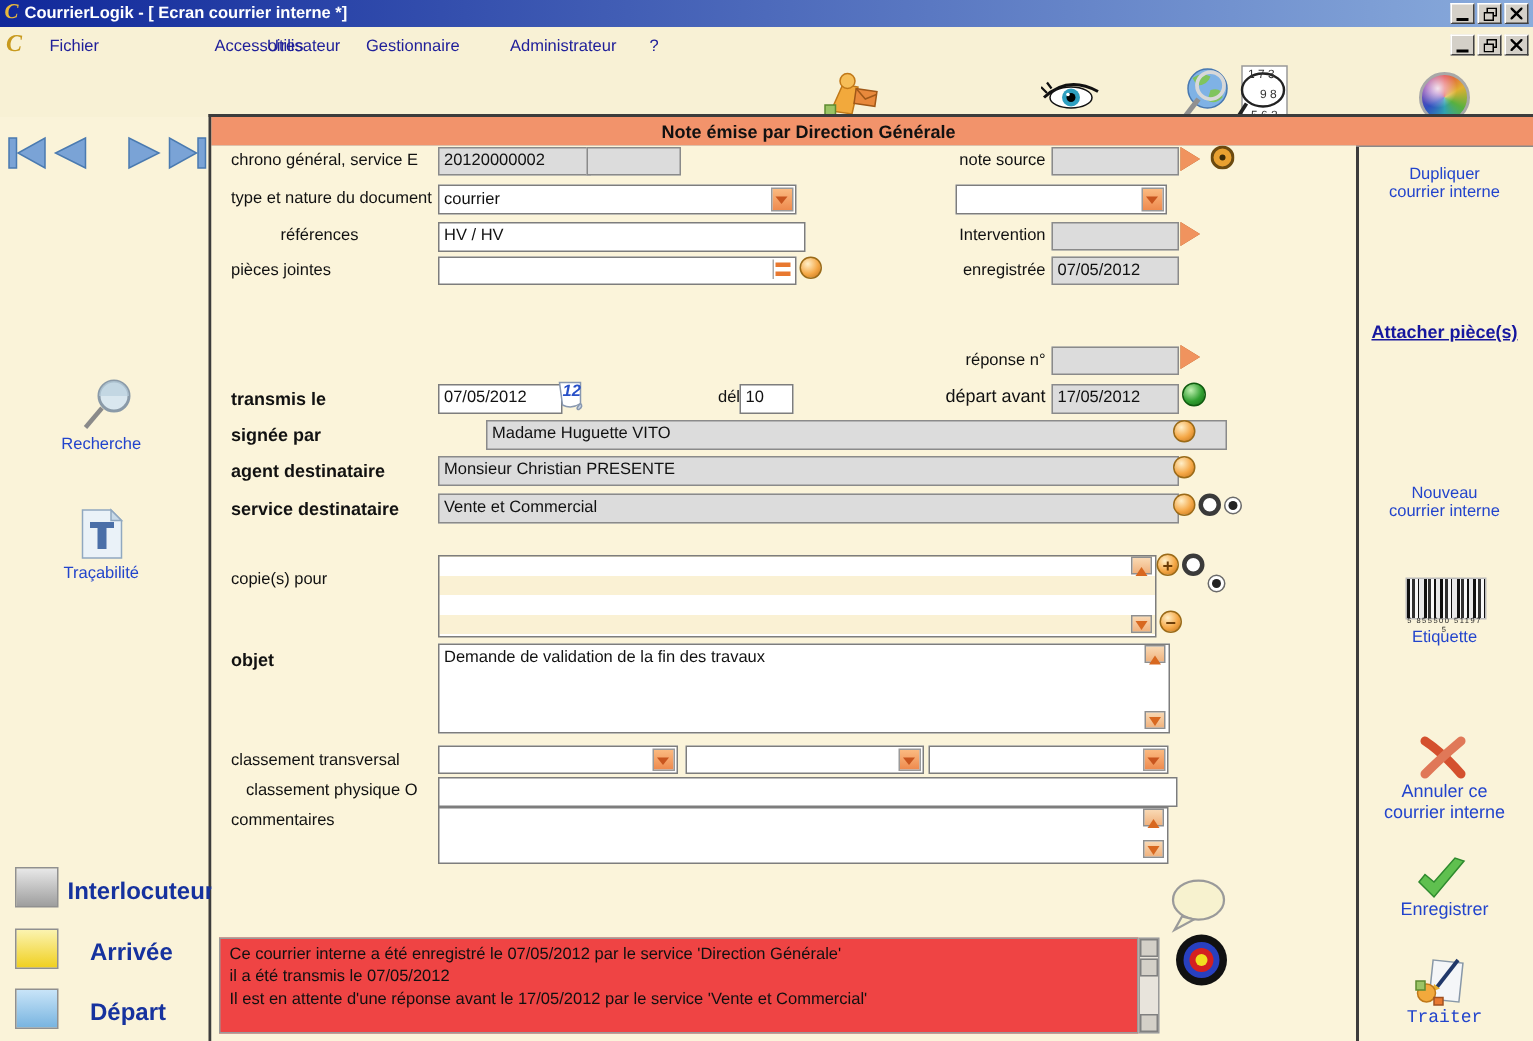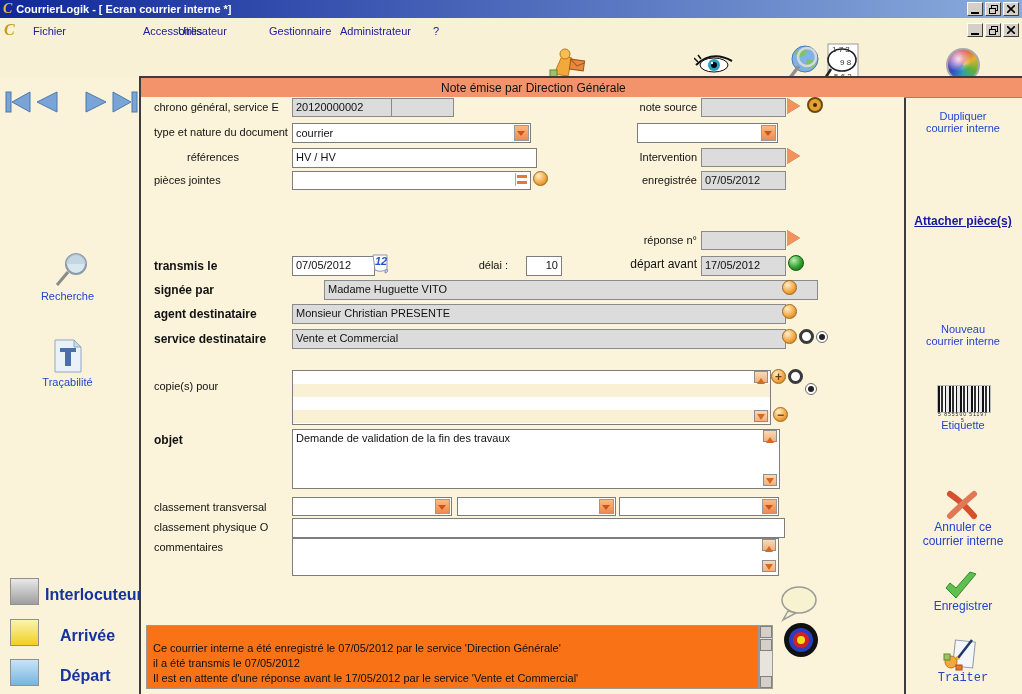--- a/index.html
+++ b/index.html
@@ -58,21 +58,21 @@
   <svg width="8" height="8">
       <path d="M0,0 L8,8 M8,0 L0,8" stroke="#000" stroke-width="1.6"></path>
     </svg>
 </div>
 
 <div class="abs" style="left:0;top:18px;width:1022px;height:24px;background:#F8F1D5;border-bottom:1px solid #E4DCBB;">
   <span style="position:absolute;left:4px;top:3px;font-family:'Liberation Serif',serif;font-style:italic;font-weight:bold;color:#C89A1E;font-size:16px;">C</span>
   <span class="menuitem abs" style="left:33px;top:7px;">Fichier</span>
   <span class="menuitem abs" style="left:95px;top:7px;margin-left:48px;">Accessoires</span>
   <span class="menuitem abs" style="left:178px;top:7px;">Utilisateur</span>
-  <span class="menuitem abs" style="left:269px;top:7px;">Gestionnaire</span>
+  <span class="menuitem abs" style="left:244px;top:7px;">Gestionnaire</span>
   <span class="menuitem abs" style="left:340px;top:7px;">Administrateur</span>
   <span class="menuitem abs" style="left:433px;top:7px;">?</span>
 </div>
 <div class="abs wbtn" style="left:967px;top:23px;">
   <div style="width:8px;height:2px;background:#000;margin-top:8px;"></div>
 </div>
 <div class="abs wbtn" style="left:985px;top:23px;">
   <svg width="9" height="9">
       <rect x="2.5" y="0.5" width="6" height="5" fill="none" stroke="#000"></rect>
       <rect x="0.5" y="3.5" width="6" height="5" fill="#D4D0C8" stroke="#000"></rect>
@@ -118,21 +118,21 @@
   <div class="abs" style="left:946px;top:6px;width:30px;height:30px;border-radius:50%;border:2px solid #A8A8A8;
               background:radial-gradient(circle at 35% 30%, rgba(255,255,255,.85), rgba(255,255,255,0) 45%),
                          conic-gradient(#E04040,#E0B030,#58B040,#30A0B0,#3050C0,#9040B0,#E04040);"></div>
 </div>
 
 <div class="abs" style="left:139px;top:76px;width:883px;height:2px;background:#3c3c3c;"></div>
 <div class="abs" style="left:139px;top:76px;width:2px;height:618px;background:#3c3c3c;"></div>
 <div class="abs" style="left:904px;top:96px;width:2px;height:598px;background:#3c3c3c;"></div>
 
 <div class="abs" style="left:141px;top:78px;width:881px;height:19px;background:#F2936B;border-bottom:1px solid #8a8a8a;display:flex;align-items:center;">
-  <span style="font-size:12px;font-weight:normal;color:#111;margin-left:300px;">Note émise par Direction Générale</span>
+  <span style="font-size:12px;font-weight:bold;color:#111;margin-left:300px;">Note émise par Direction Générale</span>
 </div>
 
 <svg class="abs" style="left:4px;top:90px;" width="28" height="24">
   <rect x="2" y="2" width="5" height="20" fill="#7AA3D6" stroke="#4A7AB0"></rect>
   <polygon points="26,2 26,22 8,12" fill="#7AA3D6" stroke="#4A7AB0"></polygon>
 </svg>
 <svg class="abs" style="left:33px;top:90px;" width="26" height="24">
   <polygon points="24,2 24,22 4,12" fill="#7AA3D6" stroke="#4A7AB0"></polygon>
 </svg>
 <svg class="abs" style="left:84px;top:90px;" width="26" height="24">
@@ -252,21 +252,21 @@
   <div class="tri abs" style="left:646px;top:133px;"></div>
 
   <span class="lbl b abs" style="left:13px;top:162px;font-size:12px;">transmis le</span>
   <div class="fldw val abs" style="left:151px;top:159px;width:75px;height:16px;">07/05/2012</div>
   <svg class="abs" style="left:230px;top:156px;" width="21" height="21">
     <path d="M2,2 L16,2 L16,16 Q10,20 4,17 Z" fill="#fff" stroke="#8898B0"></path>
     <path d="M16,16 Q12,20 15,20 Q18,18 16,16" fill="#C8D4E4" stroke="#8898B0"></path>
   </svg>
   <span class="abs" style="left:234px;top:158px;font-size:11px;font-weight:bold;color:#2850C8;font-style:italic;">12</span>
   <span class="lbl abs r" style="left:295px;top:162px;width:72px;">délai :</span>
-  <div class="fldw val abs" style="left:385px;top:159px;width:28px;height:16px;text-align:right;">10</div>
+  <div class="fldw val abs" style="left:352px;top:159px;width:28px;height:16px;text-align:left;">10</div>
   <span class="lbl abs r" style="left:436px;top:160px;width:120px;font-size:12px;">départ avant</span>
   <div class="fldg val abs" style="left:560px;top:159px;width:77px;height:16px;">17/05/2012</div>
   <div class="ballg abs" style="left:647px;top:158px;"></div>
 
   <span class="lbl b abs" style="left:13px;top:186px;font-size:12px;">signée par</span>
   <div class="fldg val abs" style="left:151px;top:183px;width:486px;height:16px;margin-left:32px;">Madame Huguette VITO</div>
   <div class="ball abs" style="left:641px;top:183px;"></div>
 
   <span class="lbl b abs" style="left:13px;top:210px;font-size:12px;">agent destinataire</span>
   <div class="fldg val abs" style="left:151px;top:207px;width:486px;height:16px;">Monsieur Christian PRESENTE</div>
@@ -298,42 +298,42 @@
   <div class="fldw abs" style="left:151px;top:400px;width:158px;height:17px;">
     <div class="ddbtn"></div>
   </div>
   <div class="fldw abs" style="left:316px;top:400px;width:157px;height:17px;">
     <div class="ddbtn"></div>
   </div>
   <div class="fldw abs" style="left:478px;top:400px;width:158px;height:17px;">
     <div class="ddbtn"></div>
   </div>
 
-  <span class="lbl abs" style="left:13px;top:424px;">classement physique O</span>
+  <span class="lbl abs" style="left:23px;top:424px;">classement physique O</span>
   <div class="fldw val abs" style="left:151px;top:421px;width:485px;height:16px;"></div>
 
   <span class="lbl abs" style="left:13px;top:444px;">commentaires</span>
   <div class="fldw abs" style="left:151px;top:441px;width:485px;height:36px;">
     <div class="val"></div>
   </div>
   <div class="sbtn up abs" style="left:621px;top:442px;"></div>
   <div class="sbtn dn abs" style="left:621px;top:463px;"></div>
 
   <svg class="abs" style="left:638px;top:488px;" width="40" height="38">
     <ellipse cx="20" cy="15" rx="17" ry="13" fill="#F7F2CF" stroke="#9a9a9a" stroke-width="1.5"></ellipse>
     <path d="M9,26 L4,35 L17,28 Z" fill="#F7F2CF" stroke="#9a9a9a" stroke-width="1.5"></path>
   </svg>
   <svg class="abs" style="left:641px;top:524px;" width="38" height="38">
     <circle cx="19" cy="19" r="17" fill="#111"></circle>
     <circle cx="19" cy="19" r="12" fill="#2840C0"></circle>
     <circle cx="19" cy="19" r="8" fill="#D42020"></circle>
     <circle cx="19" cy="19" r="4" fill="#F0E020"></circle>
   </svg>
 
-  <div class="abs" style="left:5px;top:528px;width:613px;height:64px;background:#f97316;border:1px solid #9a9a9a;padding:16px 6px;box-sizing:border-box;">
+  <div class="abs" style="left:5px;top:528px;width:613px;height:64px;background:#ef4444;border:1px solid #9a9a9a;padding:4px 6px;box-sizing:border-box;">
     <div class="statusline" style="margin-bottom:3px;">Ce courrier interne a été enregistré le 07/05/2012 par le service 'Direction Générale'</div>
     <div class="statusline" style="margin-bottom:3px;">il a été transmis le 07/05/2012</div>
     <div class="statusline">Il est en attente d'une réponse avant le 17/05/2012 par le service 'Vente et Commercial'</div>
   </div>
   <div class="abs" style="left:618px;top:528px;width:14px;height:64px;background:#E8E4DC;border:1px solid #9a9a9a;box-sizing:border-box;">
     <div style="position:absolute;top:0;left:0;width:12px;height:12px;background:#D4D0C8;border:1px solid #808080;box-sizing:border-box;"></div>
     <div style="position:absolute;top:13px;left:0;width:12px;height:12px;background:#D4D0C8;border:1px solid #808080;box-sizing:border-box;"></div>
     <div style="position:absolute;bottom:0;left:0;width:12px;height:12px;background:#D4D0C8;border:1px solid #808080;box-sizing:border-box;"></div>
   </div>
 </div>

